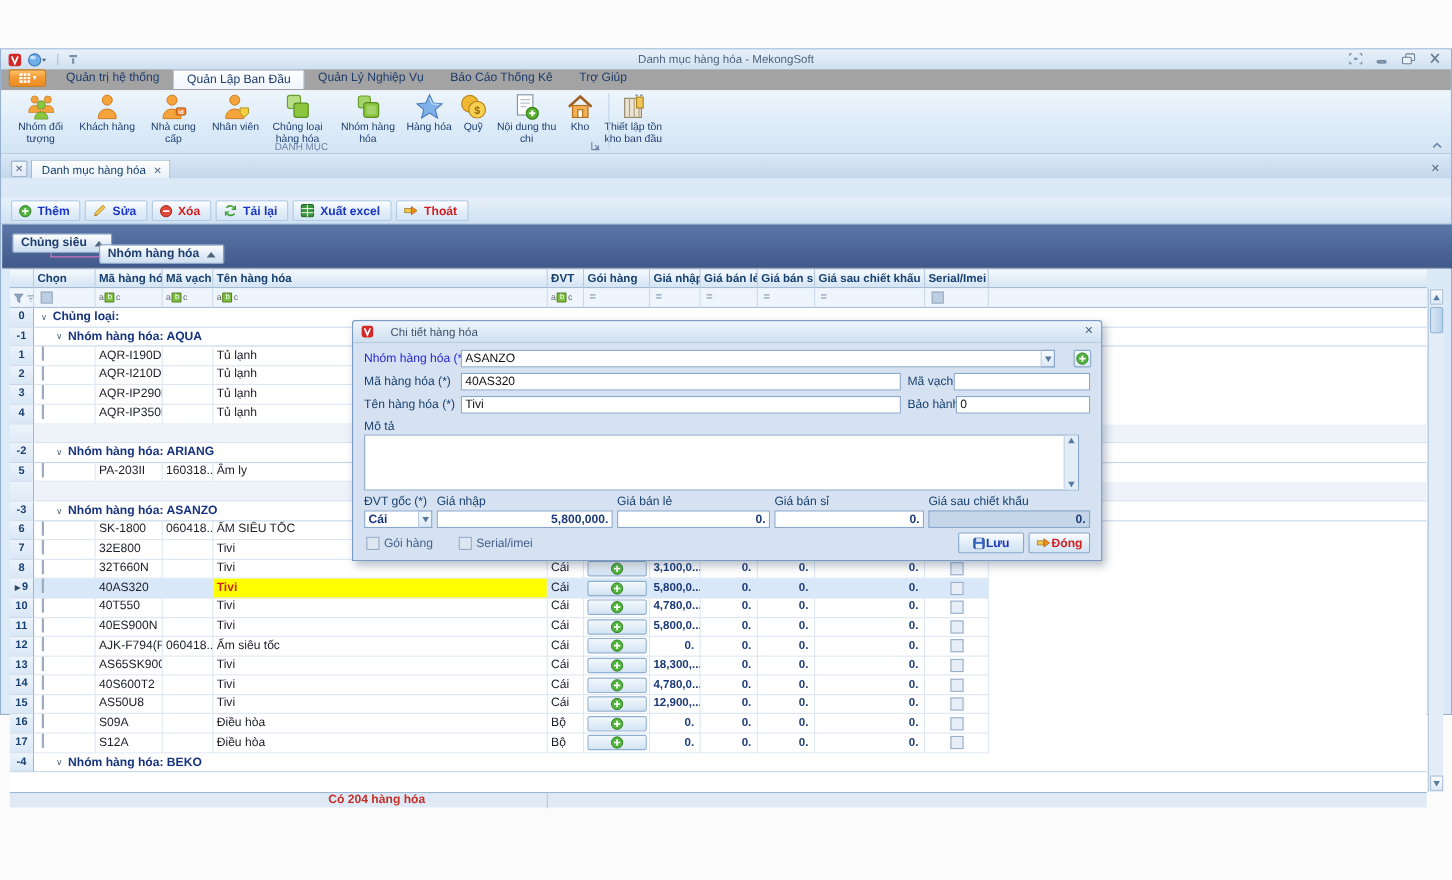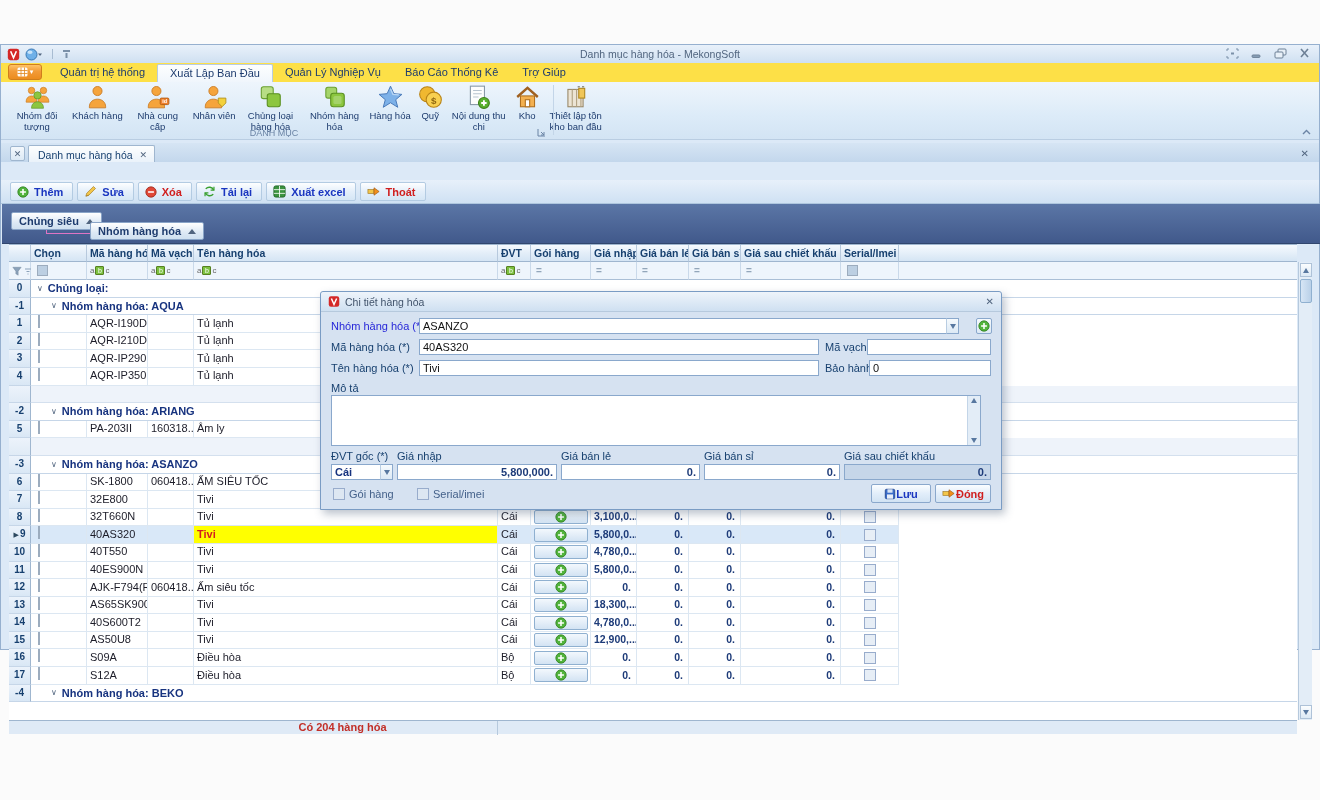--- a/index.html
+++ b/index.html
@@ -9,21 +9,21 @@
 
   
   .titlebar { position:absolute; left:0; top:0; width:100%; height:18px; background:linear-gradient(#e9f1fa,#cfe0f1); display:flex; align-items:center; }
   .qat { display:flex; align-items:center; gap:5px; padding-left:6px; }
   .qat .sep { width:1px; height:10px; background:#a8bcd2; margin:0 4px; }
   .win-title { position:absolute; left:0; right:0; text-align:center; font-size:10.5px; color:#51657f; pointer-events:none; }
   .winctrls { position:absolute; right:8px; top:2px; display:flex; gap:10px; }
   .winctrls span { width:14px; height:12px; display:inline-flex; align-items:center; justify-content:center; }
 
   
-  .ribbon-tabs { position:absolute; left:0; top:18px; width:100%; height:19px; background:#fde047; display:flex; align-items:center; }
+  .ribbon-tabs { position:absolute; left:0; top:18px; width:100%; height:19px; background:#a3a3a3; display:flex; align-items:flex-start; }
   .appbtn { width:34px; height:16px; margin:0 6px 1px 7px; border:1px solid #cf7e1c; border-radius:3px; background:linear-gradient(#ffc366,#f29b38 45%,#ec8c1e); display:flex; align-items:center; justify-content:center; gap:2px; color:#fff; font-size:8px; }
   .rtab { padding:2px 12px 3px 12px; font-size:11px; color:#1e3c6e; height:18px; }
   .rtab.active { background:linear-gradient(#fdfefe,#f0f6fc); border:1px solid #b9cde2; border-bottom:none; border-radius:2px 2px 0 0; }
   .ribbon-body { position:absolute; left:0; top:37px; width:100%; height:58px; background:linear-gradient(#eef5fc,#dcebf8 60%,#d3e4f4); border-bottom:1px solid #b9cde2; }
   .ritems { position:absolute; left:4px; top:1px; display:flex; align-items:flex-start; }
   .ritem { display:flex; flex-direction:column; align-items:center; padding:1px 3px; }
   .ritem .ric { width:27px; height:26px; }
   .ritem .rlb { font-size:9.5px; color:#1e3c6e; text-align:center; line-height:10.5px; max-width:58px; margin-top:1px; }
   .rgroup-caption { position:absolute; left:8px; top:46px; width:530px; text-align:center; font-size:9px; color:#6b84a5; }
   .rgroup-launcher { position:absolute; left:536px; top:46px; }
@@ -86,21 +86,21 @@
   .tri-dn { width:0;height:0;border-left:3.5px solid transparent;border-right:3.5px solid transparent;border-top:5px solid #5878a0; }
 
   
   .statusbar { position:absolute; left:0; top:691px; width:100%; height:22px; background:linear-gradient(#e2eefb,#c4daf0); border-top:1px solid #a5bcd6; display:flex; align-items:center; font-size:10.5px; font-weight:bold; color:#17406f; padding:0 10px; }
   .statusbar .sep { width:1px; height:12px; background:#9cb2cc; margin:0 9px; }
   .statusbar .red { color:#d01f1f; }
   .statusbar .right { margin-left:auto; }
 
   
   .modal { position:absolute; left:320px; top:291px; width:682px; height:219px; border:1px solid #7a9cc4; border-radius:3px 3px 0 0; box-shadow:3px 4px 8px rgba(60,80,110,.35); background:#d6e2f1; z-index:50; }
-  .mtitle { height:20px; background:linear-gradient(#eef4fb,#cfe0f1); border-bottom:1px solid #b6c9dd; border-radius:3px 3px 0 0; display:flex; align-items:center; padding:0 7px; gap:5px; font-size:10.5px; color:#41536b; }
+  .mtitle { height:20px; background:linear-gradient(#eef4fb,#cfe0f1); border-bottom:1px solid #b6c9dd; border-radius:3px 3px 0 0; display:flex; align-items:center; padding:0 7px; gap:15px; font-size:10.5px; color:#41536b; }
   .mclose { margin-left:auto; color:#51657f; font-size:10px; }
   .mbody { position:relative; width:100%; height:198px; }
   .mlabel { position:absolute; font-size:11px; color:#17406f; height:16px; line-height:16px; }
   .mlabel.blue { color:#2626d8; }
   .minput { position:absolute; height:16px; border:1px solid #8aa8cc; background:#fff; font-size:11px; font-family:inherit; color:#111; padding:0 3px; }
   .minput.num { text-align:right; font-weight:bold; color:#1c3a78; }
   .minput.dis { background:#c6d6e9; }
   .mcombo-arrow { position:absolute; width:13px; height:16px; border:1px solid #8aa8cc; border-left:1px solid #b9cde2; background:linear-gradient(#f6fafd,#dcE9f5); display:flex; align-items:center; justify-content:center; }
   .maddbtn { position:absolute; width:16px; height:16px; border:1px solid #8aa8cc; border-radius:2px; background:linear-gradient(#f6fafd,#dcE9f5); display:flex; align-items:center; justify-content:center; }
   .mtext { position:absolute; left:10px; top:83px; width:650px; height:51px; background:#fff; border:1px solid #8aa8cc; }
@@ -175,21 +175,21 @@
       <span class="icon">
             <svg width="11" height="10" viewBox="0 0 11 10">
               <rect x="0.5" y="0.5" width="10" height="9" rx="1.5" fill="#fff" opacity=".95"></rect>
               <path d="M4 .5v9M7.5 .5v9M.5 3.5h10M.5 6.5h10" stroke="#e08820" stroke-width=".8"></path>
             </svg>
           </span>
           <span style="font-size:7px">▾</span>
     </div>
     <div id="rtabs" style="display:flex">
           <div class="rtab">Quản trị hệ thống</div>
-          <div class="rtab active">Xuất Lập Ban Đầu</div>
+          <div class="rtab active">Quản Lập Ban Đầu</div>
           <div class="rtab">Quản Lý Nghiệp Vụ</div>
           <div class="rtab">Báo Cáo Thống Kê</div>
           <div class="rtab">Trợ Giúp</div>
         </div>
   </div>
 
   <div class="ribbon-body">
     <div class="ritems" id="ritems">
           <div class="ritem">
             <span class="ric icon">

